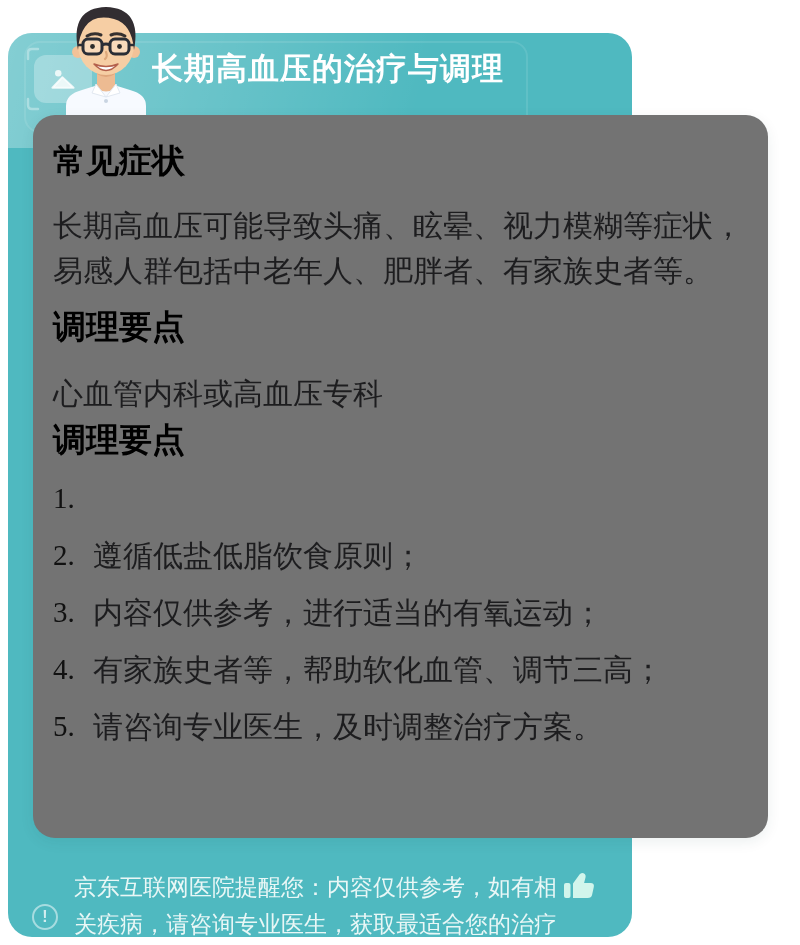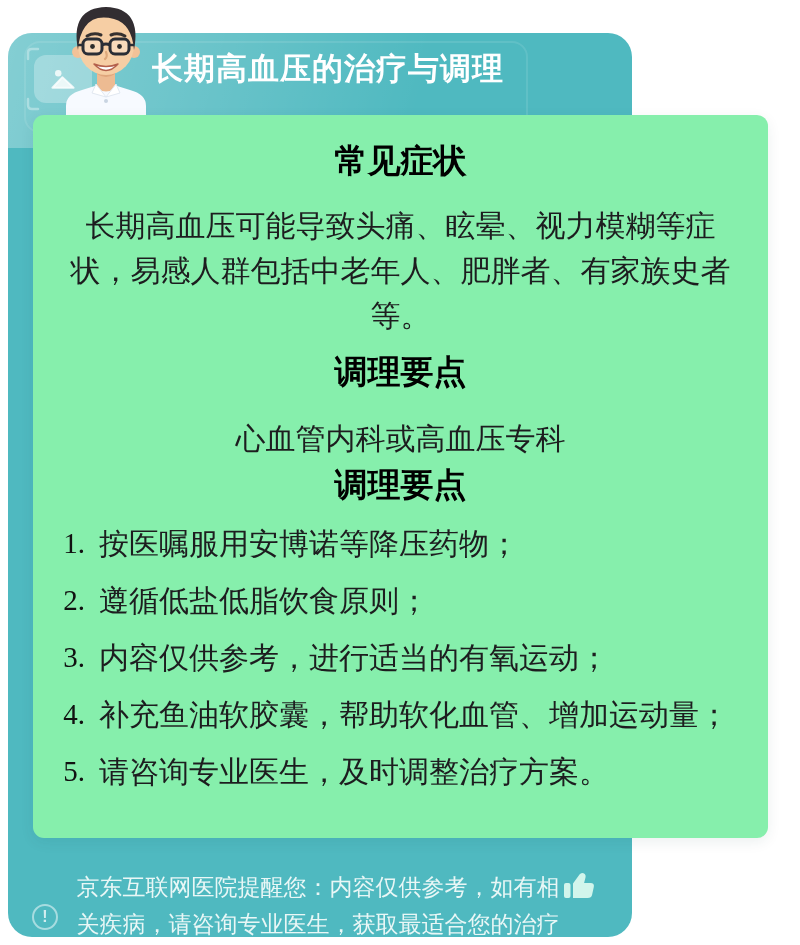--- a/index.html
+++ b/index.html
@@ -4,21 +4,21 @@
 <style>
   html,body{margin:0;padding:0;}
   body{
     width:800px;height:945px;
     background:#ffffff;
     font-family:"Liberation Sans",sans-serif;
     position:relative;overflow:hidden;
   }
   .app{
     position:absolute;left:8px;top:33px;width:624px;height:904px;
-    background:#4FB9C0;border-radius:24px;text-align:center;
+    background:#4FB9C0;border-radius:24px;
   }
   
   .header-glow{
     position:absolute;left:0;top:0;width:520px;height:115px;
     border-radius:24px 0 0 0;
     background:linear-gradient(105deg, rgba(255,255,255,0.30) 0%, rgba(255,255,255,0.13) 45%, rgba(255,255,255,0) 78%);
   }
   .frame-outline{
     position:absolute;left:16px;top:8px;width:500px;height:88px;
     border:2px solid rgba(255,255,255,0.10);border-radius:16px;
@@ -30,22 +30,22 @@
     display:flex;align-items:center;justify-content:center;
   }
   .avatar{position:absolute;left:46px;top:-33px;width:104px;height:116px;z-index:3;}
   .page-title{
     position:absolute;left:144px;top:15px;z-index:4;
     font-size:31px;font-weight:700;color:#ffffff;letter-spacing:1px;white-space:nowrap;
   }
   
   .card{
     position:absolute;left:25px;top:82px;width:735px;height:723px;z-index:5;
-    background:#86efac;border-radius:11px;box-sizing:border-box;
-    padding:26px 26px;color:#1d1d1f;
+    background:#737373;border-radius:22px;box-sizing:border-box;
+    padding:26px 20px;color:#1d1d1f;
     box-shadow:0 4px 14px rgba(0,60,70,0.08);
     overflow:hidden;
   }
   .card h2{font-size:33px;line-height:40px;font-weight:800;color:#000;margin:0;}
   .card p{font-size:30px;line-height:45px;font-weight:500;margin:0;}
   .h-sym{margin:0 0 22px !important;}
   .p-sym{margin:12px 0 14px !important;}
   .h-dep{margin:0 0 24px !important;}
   .p-dep{margin:0 0 4px !important;}
   .h-care{margin:0 0 16px !important;}
@@ -123,33 +123,32 @@
     <h2 class="h-sym">常见症状</h2>
     <p class="p-sym">长期高血压可能导致头痛、眩晕、视力模糊等症状，易感人群包括中老年人、肥胖者、有家族史者等。</p>
 
     <h2 class="h-dep">调理要点</h2>
     <p class="p-dep">心血管内科或高血压专科</p>
 
     <h2 class="h-care">调理要点</h2>
     <ol class="care-list">
       <li>
         <span class="num">1.</span>
-        <span>按医嘱服用安博诺等降压药物；</span>
       </li>
       <li>
         <span class="num">2.</span>
         <span>遵循低盐低脂饮食原则；</span>
       </li>
       <li>
         <span class="num">3.</span>
         <span>内容仅供参考，进行适当的有氧运动；</span>
       </li>
       <li>
         <span class="num">4.</span>
-        <span>补充鱼油软胶囊，帮助软化血管、增加运动量；</span>
+        <span>有家族史者等，帮助软化血管、调节三高；</span>
       </li>
       <li>
         <span class="num">5.</span>
         <span>请咨询专业医生，及时调整治疗方案。</span>
       </li>
     </ol>
   </div>
 
   <div class="footer">
     <div class="info-badge">

